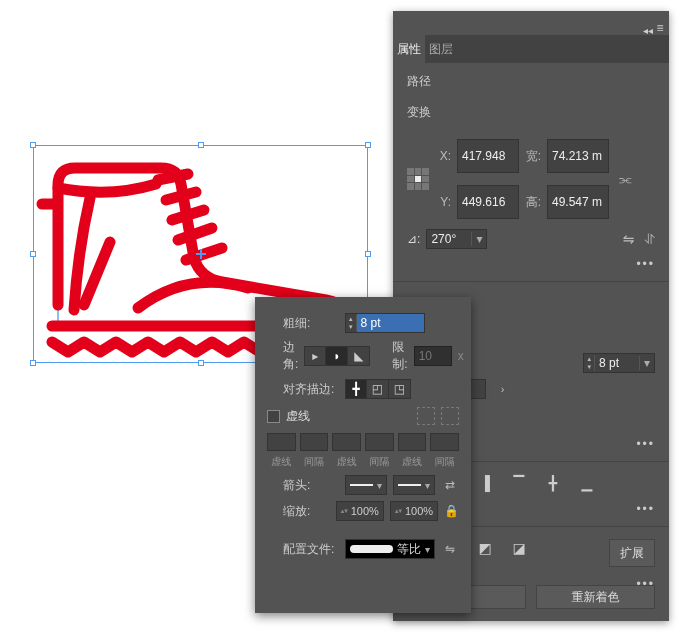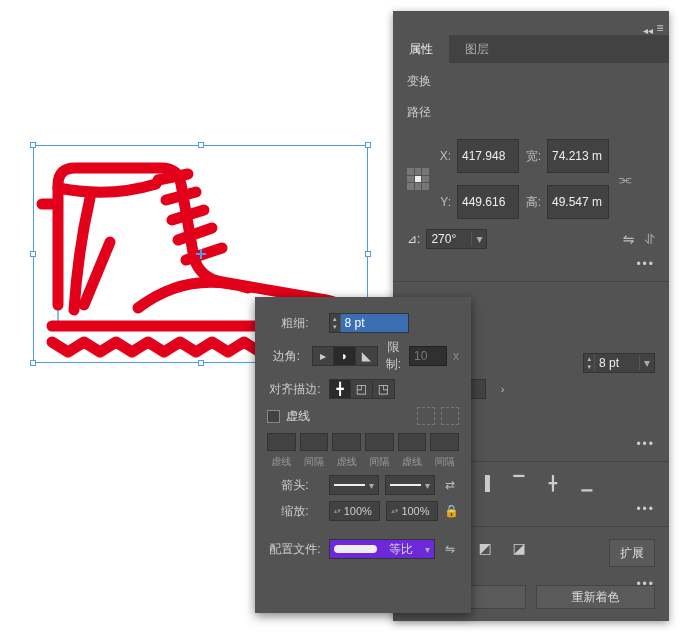--- a/index.html
+++ b/index.html
@@ -37,21 +37,21 @@
 
   
   .panel-right {
     position: absolute; right: 11px; top: 11px; width: 276px; height: 610px;
     background: #535353; color: #ddd; font-size: 12px;
     box-shadow: 0 2px 8px rgba(0,0,0,0.4);
   }
   .panel-collapse { position: absolute; right: 16px; top: 14px; color: #ccc; font-size: 10px; }
   .panel-close { position: absolute; right: 2px; top: 10px; width: 14px; text-align: center; color: #ccc; }
   .tabs { display: flex; background: #424242; height: 28px; margin-top: 24px; }
-  .tab { padding: 6px 16px; color: #aaa; cursor: pointer; }
+  .tab { padding: 6px 4px; color: #aaa; cursor: pointer; }
   .tab.active { background: #535353; color: #eee; }
   .section-label { padding: 10px 14px 4px; color: #ccc; }
   .section { padding: 6px 14px; }
   .row { display: flex; align-items: center; gap: 6px; margin: 4px 0; }
   .lbl { color: #bbb; width: 16px; text-align: right; }
   .numfield {
     background: #424242; border: 1px solid #333; color: #eee; height: 20px;
     padding: 16px 4px; width: 62px; font-size: 12px;
   }
   .ref-grid {
@@ -95,21 +95,21 @@
   .mini-icons { display:flex; gap:14px; padding:8px 14px; color:#ccc; font-size:14px; }
 
   
   .stroke-popup {
     position: absolute; left: 255px; top: 297px; width: 216px; height: 316px;
     background: #535353; color: #ddd; font-size: 12px;
     box-shadow: 0 3px 10px rgba(0,0,0,0.5);
     padding: 10px 12px;
   }
   .sp-row { display:flex; align-items:center; margin:6px 0; gap:6px; }
-  .sp-label { width: 56px; text-align: center; color: #ccc; }
+  .sp-label { width: 56px; text-align: left; color: #ccc; margin-left: 16px; }
   .sp-input {
     flex:1; background:#303030; border:1px solid #222; color:#fff; height:20px;
     padding:0 4px; font-size:12px;
   }
   .sp-input.selected { background:#3b6fb3; color:#fff; }
   .btn-group { display:flex; gap:0; }
   .icon-btn {
     width:22px; height:20px; background:#424242; border:1px solid #333;
     display:flex; align-items:center; justify-content:center; color:#ccc; font-size:12px;
   }
@@ -127,22 +127,22 @@
     display:flex; align-items:center; padding:0 4px; gap:4px;
   }
   .arrow-line { flex:1; height:2px; background:#eee; }
   .arrow-dd { color:#aaa; font-size:10px; }
   .swap-icon { color:#bbb; padding:0 4px; }
   .scale-field {
     width:52px; height:20px; background:#424242; border:1px solid #333;
     display:flex; align-items:center; padding:0 4px; font-size:11px; color:#ccc;
   }
   .profile-select {
-    flex:1; height:20px; background:#6d28d9; border:1px solid #333;
-    display:flex; align-items:center; padding:0 4px; gap:12px;
+    flex:1; height:20px; background:#000000; border:1px solid #333;
+    display:flex; align-items:center; padding:0 4px; gap:4px;
   }
   .profile-shape { flex:1; height:8px; background:#eee; border-radius:4px; }
   .lock-icon { color:#bbb; }
 
   svg { overflow: visible; }
 </style>
 </head>
 <body>
 
 <div class="canvas">
@@ -196,23 +196,23 @@
 
 <div class="panel-right">
   <span class="panel-collapse">◂◂</span>
   <span class="panel-close">≡</span>
 
   <div class="tabs">
     <div class="tab active">属性</div>
     <div class="tab">图层</div>
   </div>
 
+  <div class="section-label">路径</div>
+
   <div class="section-label">变换</div>
-
-  <div class="section-label">路径</div>
   <div class="section">
     <div class="row">
       <div class="ref-grid">
         <span></span>
           <span></span>
           <span></span>
         <span></span>
           <span class="active"></span>
           <span></span>
         <span></span>

